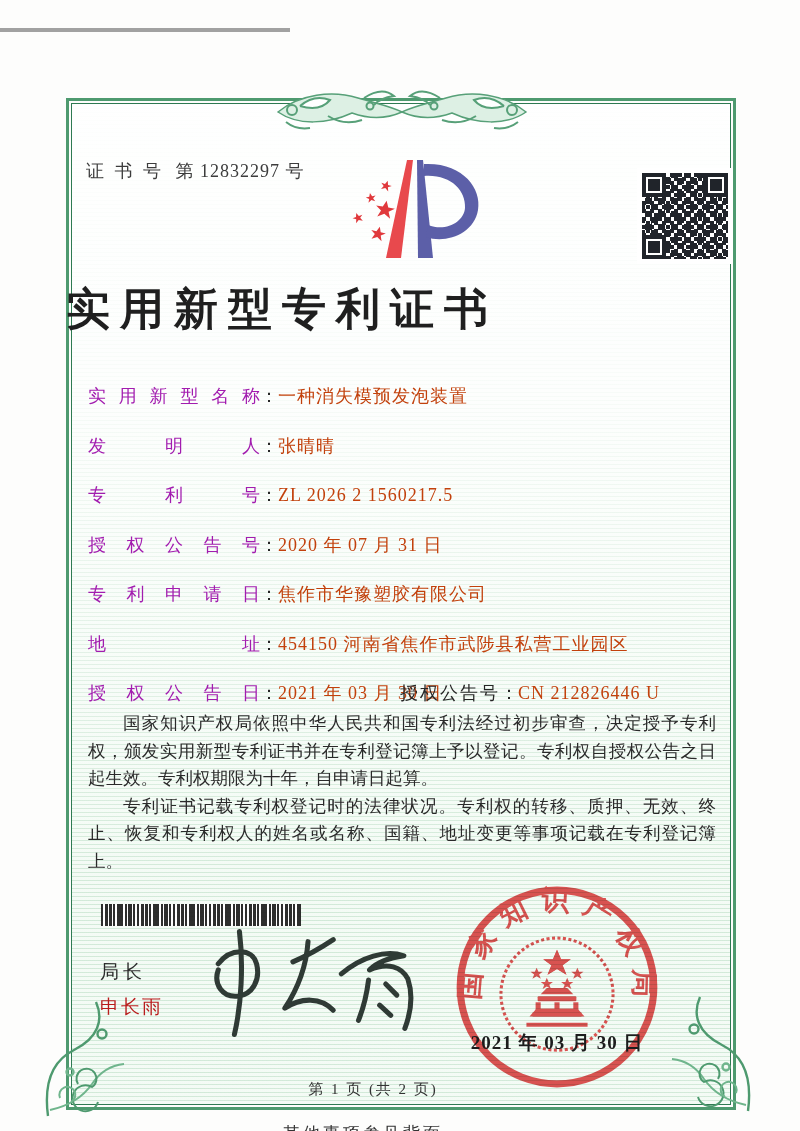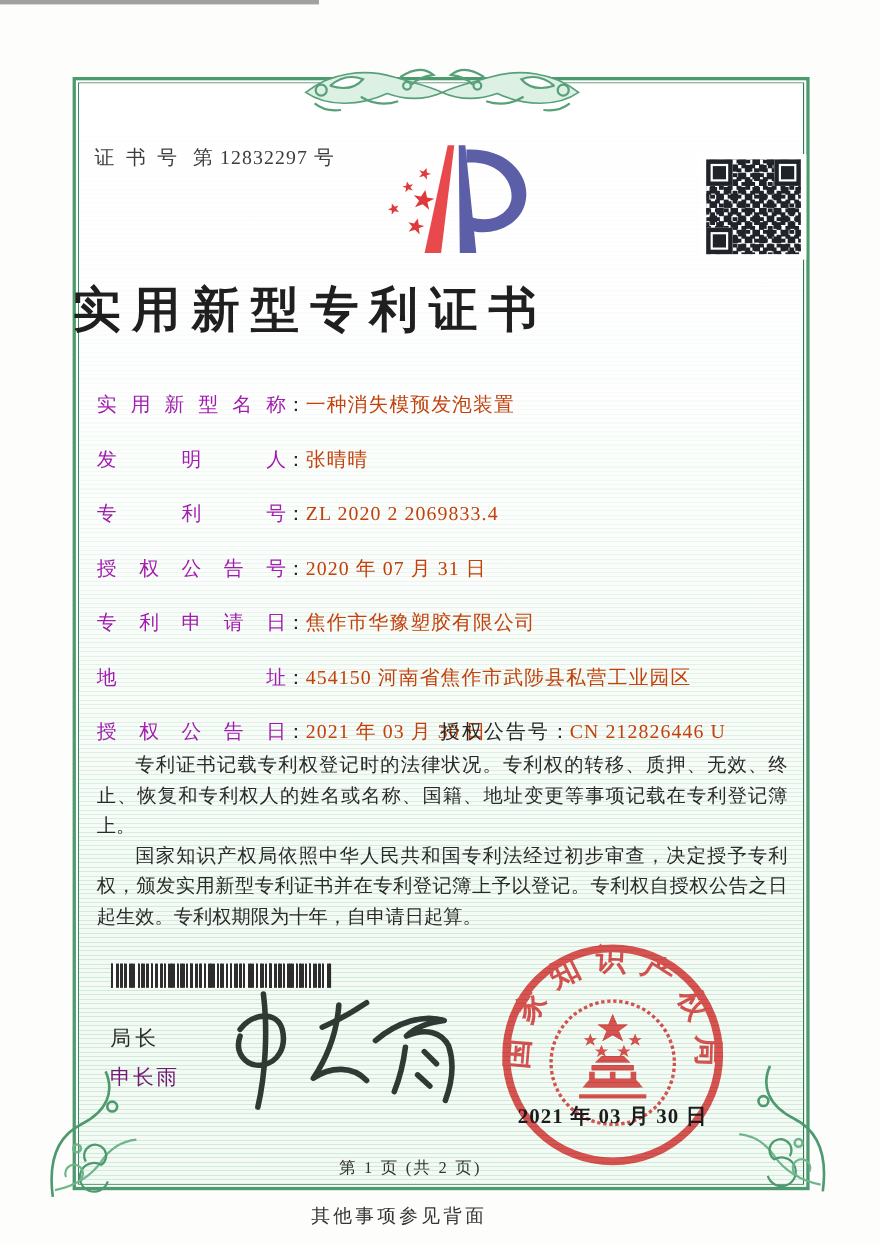--- a/index.html
+++ b/index.html
@@ -4,21 +4,21 @@
 <style>
   html,body { margin:0; padding:0; }
   body {
     width:800px; height:1131px;
     background:#fdfdfc;
     font-family:"Liberation Serif","DejaVu Serif",serif;
     color:#262626;
     position:relative;
     overflow:hidden;
   }
-  .sheet { position:absolute; inset:0; }
+  .sheet { position:absolute; inset:0;margin-top:28px; }
 
   
   .scan-edge { position:absolute; top:0; left:0; width:290px; height:4px; background:#555; opacity:.55; }
 
   
   .frame {
     position:absolute; left:66px; top:70px; width:670px; height:1012px;
     border:3px solid #4e9a6f;
     box-sizing:border-box;
   }
@@ -68,21 +68,21 @@
     left:101px; top:876px; width:200px; height:22px;
     background-color:#fff;
     background-image:
       repeating-linear-gradient(90deg,#1d1d1d 0 2px,transparent 2px 4px),
       repeating-linear-gradient(90deg,#1d1d1d 0 1px,transparent 1px 6px),
       repeating-linear-gradient(90deg,#1d1d1d 0 2px,transparent 2px 9px);
     opacity:.92;
   }
 
   .officer-title { left:100px; top:931px; font-size:19px; letter-spacing:4px; color:#2b2b2b; }
-  .officer-name  { left:100px; top:966px; font-size:19px; letter-spacing:2px; color:#701a75; }
+  .officer-name  { left:100px; top:966px; font-size:19px; letter-spacing:2px; color:#b91c1c; }
 
   .sig { left:188px; top:893px; width:232px; height:122px; }
 
   .seal { left:450px; top:852px; width:214px; height:214px; mix-blend-mode:multiply; opacity:.93; }
   .seal-date { left:462px; top:1002px; width:190px; text-align:center; font-size:19px; font-weight:600; letter-spacing:1px; color:#1c1c1c; }
 
   .page-no  { left:66px; width:670px; top:1052px; text-align:center; font-size:15px; letter-spacing:2px; color:#333; transform:translateX(-28px); }
   .back-note{ left:66px; width:670px; top:1094px; text-align:center; font-size:17px; letter-spacing:3px; color:#333; transform:translateX(-38px); }
 
   
@@ -184,42 +184,42 @@
   <div class="abs title">实用新型专利证书</div>
 
   <div class="abs fields">
     <div class="f-row">
       <span class="f-label">实用新型名称</span><span class="f-colon">：</span><span class="f-value">一种消失模预发泡装置</span>
     </div>
     <div class="f-row">
       <span class="f-label">发明人</span><span class="f-colon">：</span><span class="f-value">张晴晴</span>
     </div>
     <div class="f-row">
-      <span class="f-label">专利号</span><span class="f-colon">：</span><span class="f-value">ZL 2020 2 2069833.4</span>
+      <span class="f-label">专利号</span><span class="f-colon">：</span><span class="f-value">ZL 2026 2 1560217.5</span>
     </div>
     <div class="f-row">
       <span class="f-label">授权公告号</span><span class="f-colon">：</span><span class="f-value">2020 年 07 月 31 日</span>
     </div>
     <div class="f-row">
       <span class="f-label">专利申请日</span><span class="f-colon">：</span><span class="f-value">焦作市华豫塑胶有限公司</span>
     </div>
     <div class="f-row">
       <span class="f-label">地址</span><span class="f-colon">：</span><span class="f-value">454150 河南省焦作市武陟县私营工业园区</span>
     </div>
     <div class="f-row">
       <span class="f-label">授权公告日</span><span class="f-colon">：</span><span class="f-value">2021 年 03 月 30 日</span>
       <span class="pair2">
         <span class="f-label2">授权公告号</span><span class="f-colon">：</span><span class="f-value">CN 212826446 U</span>
       </span>
     </div>
   </div>
 
   <div class="abs paras">
+    <p>国家知识产权局依照中华人民共和国专利法经过初步审查，决定授予专利权，颁发实用新型专利证书并在专利登记簿上予以登记。专利权自授权公告之日起生效。专利权期限为十年，自申请日起算。</p>
     <p>专利证书记载专利权登记时的法律状况。专利权的转移、质押、无效、终止、恢复和专利权人的姓名或名称、国籍、地址变更等事项记载在专利登记簿上。</p>
-    <p>国家知识产权局依照中华人民共和国专利法经过初步审查，决定授予专利权，颁发实用新型专利证书并在专利登记簿上予以登记。专利权自授权公告之日起生效。专利权期限为十年，自申请日起算。</p>
   </div>
 
   <div class="abs barcode"></div>
 
   <div class="abs officer-title">局长</div>
   <div class="abs officer-name">申长雨</div>
 
   <svg class="abs sig" viewBox="0 0 230 120">
     <g fill="none" stroke="#2f3a35" stroke-width="5" stroke-linecap="round" stroke-linejoin="round">
       <path d="M30,42 C42,26 64,26 68,42 C72,58 64,72 50,74 C34,76 25,62 30,48"></path>

